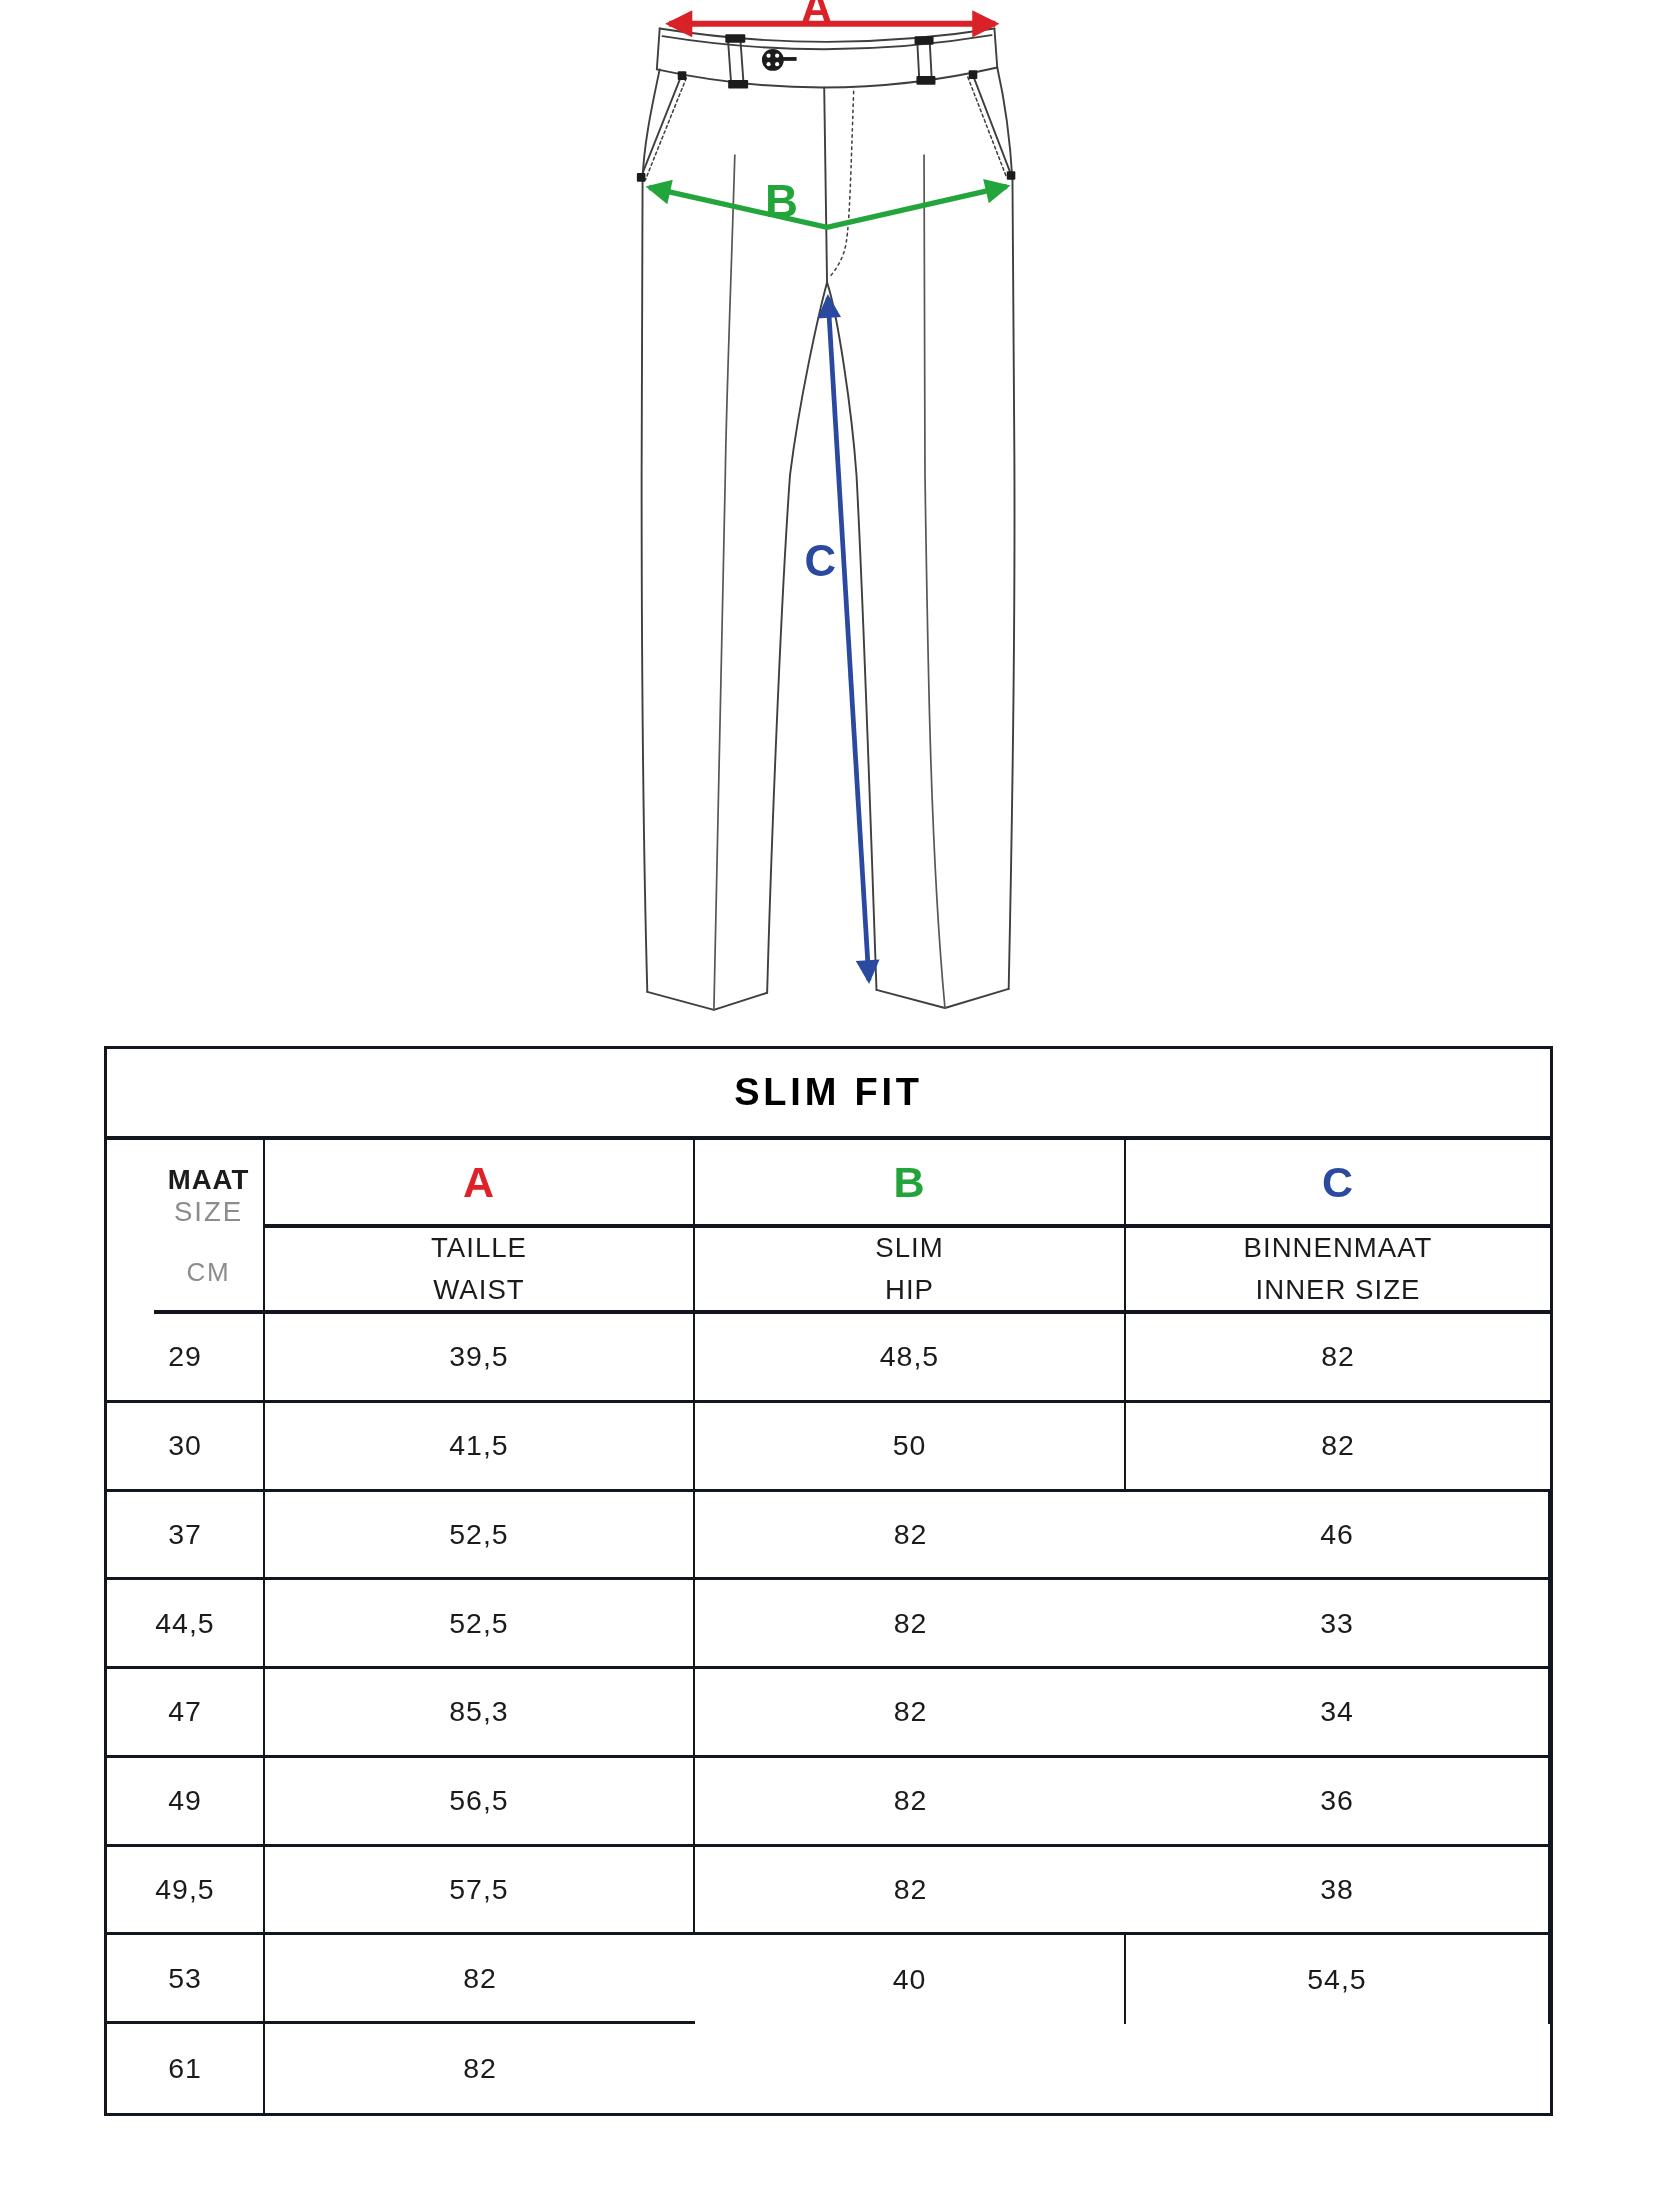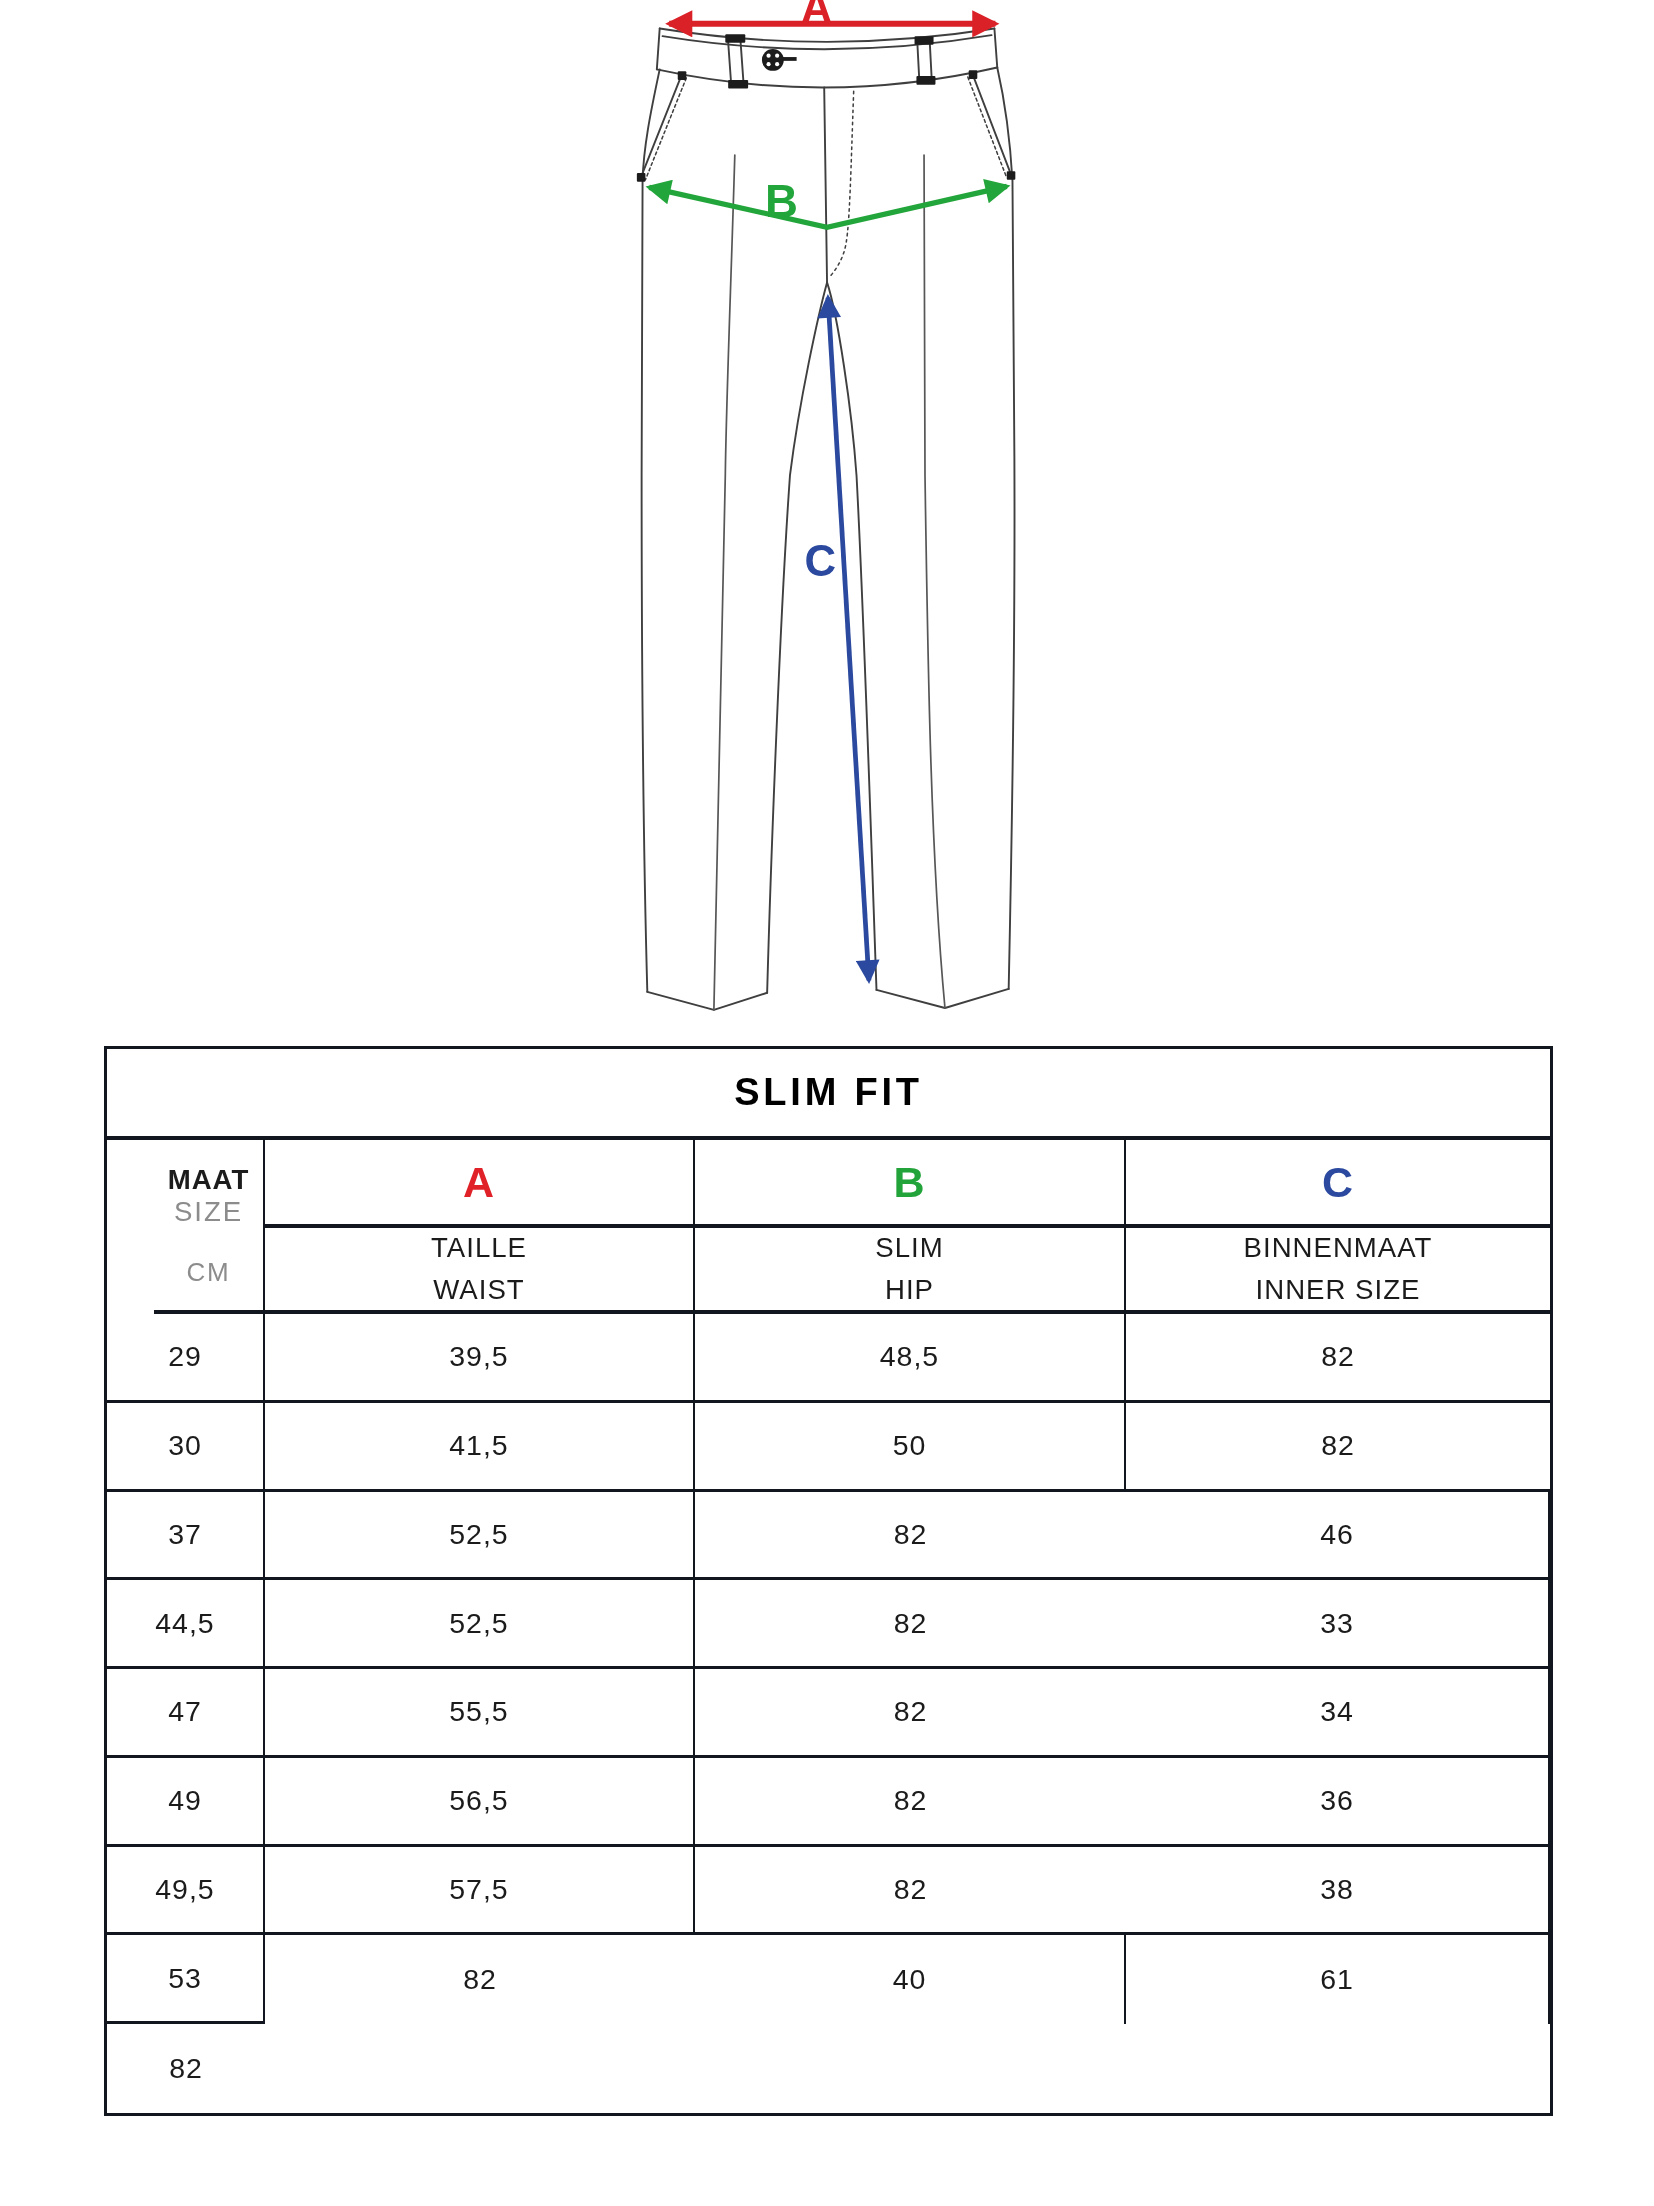--- a/index.html
+++ b/index.html
@@ -157,36 +157,37 @@
     <div class="cell data-cell vline hrow">52,5</div>
     <div class="cell data-cell hrow">82</div>
 
     <div class="cell data-cell vline hrow">46</div>
     <div class="cell data-cell vline hrow">44,5</div>
     <div class="cell data-cell vline hrow">52,5</div>
     <div class="cell data-cell hrow">82</div>
 
     <div class="cell data-cell vline hrow">33</div>
     <div class="cell data-cell vline hrow">47</div>
-    <div class="cell data-cell vline hrow">55,5</div>
+    <div class="cell data-cell vline hrow">85,3</div>
     <div class="cell data-cell hrow">82</div>
 
     <div class="cell data-cell vline hrow">34</div>
     <div class="cell data-cell vline hrow">49</div>
     <div class="cell data-cell vline hrow">56,5</div>
     <div class="cell data-cell hrow">82</div>
 
     <div class="cell data-cell vline hrow">36</div>
     <div class="cell data-cell vline hrow">49,5</div>
     <div class="cell data-cell vline hrow">57,5</div>
     <div class="cell data-cell hrow">82</div>
 
     <div class="cell data-cell vline hrow">38</div>
     <div class="cell data-cell vline hrow">53</div>
     <div class="cell data-cell hrow">82</div>
 
     <div class="cell data-cell vline hrow">40</div>
+    <div class="cell data-cell vline hrow">54,5</div>
     <div class="cell data-cell vline hrow">61</div>
     <div class="cell data-cell hrow">82</div>
 
   </div>
 </div>
 
 
 </body></html>

